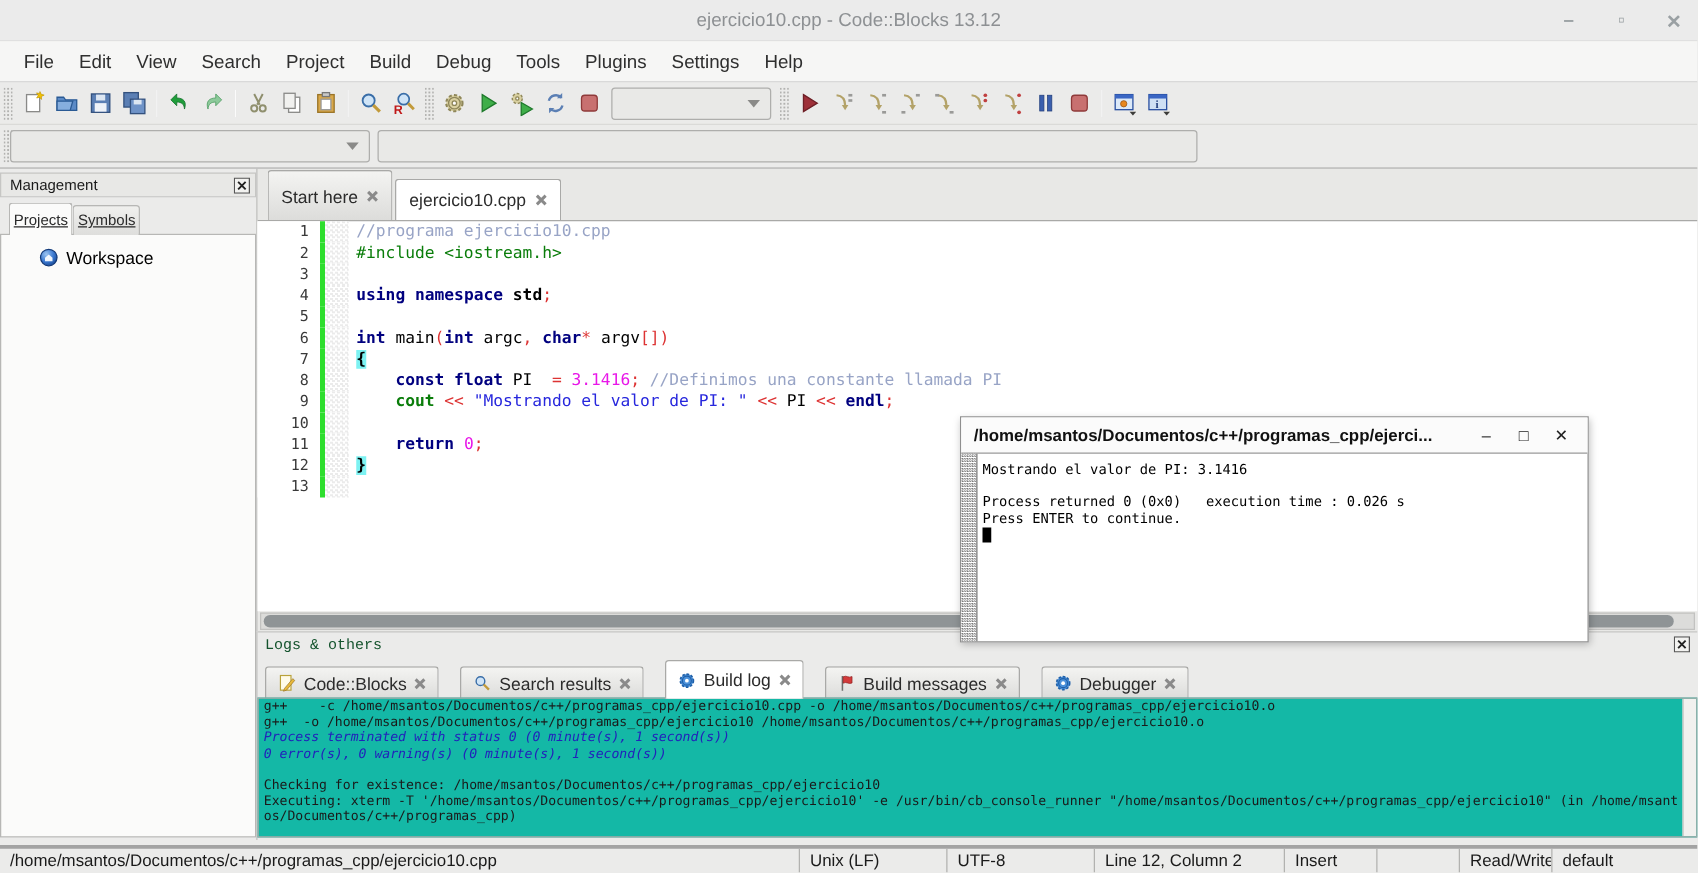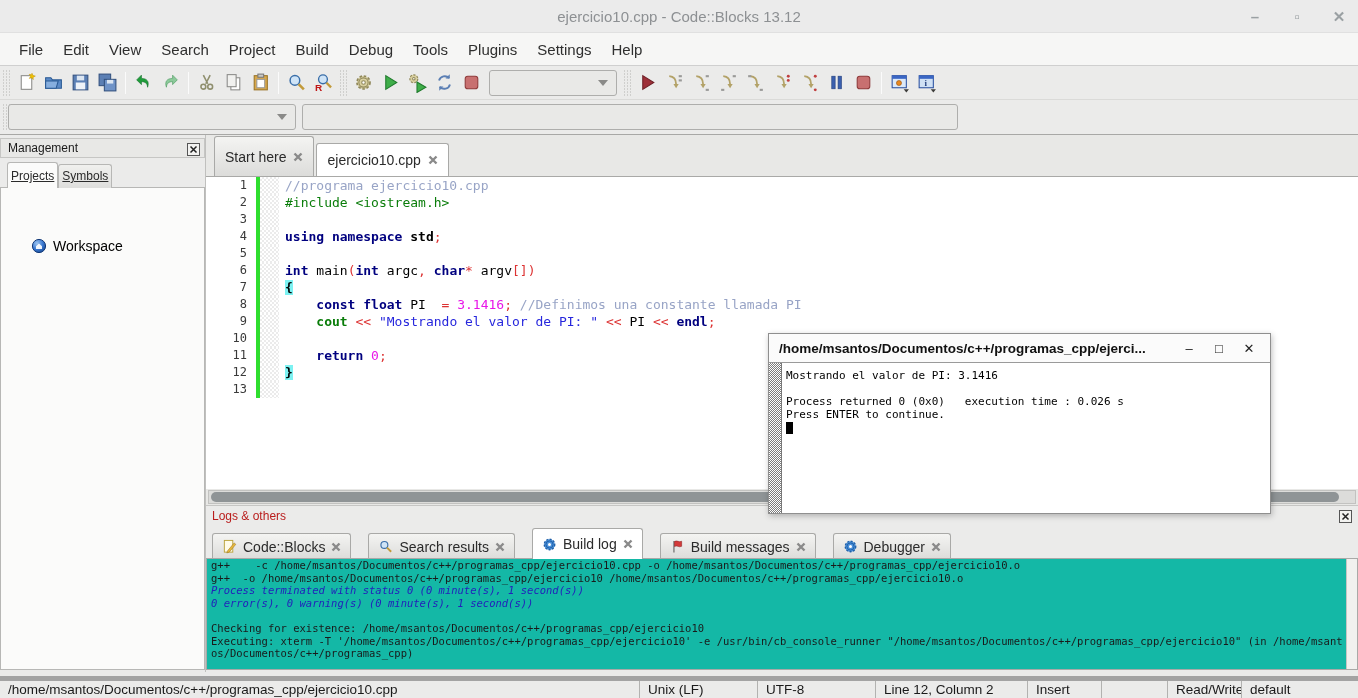--- a/index.html
+++ b/index.html
@@ -42,21 +42,21 @@
   .management { position:absolute; left:0; top:135px; width:205px; height:537px; background:#ebebea; }
   .mgmt-header { height:20px; margin-top:3px; background:#e8e8e6; border:1px solid #c6c6c4;
     display:flex; align-items:center; padding:0 4px 0 7px; }
   .mgmt-header .cap { font-size:12px; color:#1a1a1a; flex:1; }
   .boxed-close { width:13px; height:13px; }
   .mgmt-tabs { display:flex; align-items:flex-end; height:30px; padding-left:7px; background:#ebebea; }
   .mgmt-tab { font-size:12px; color:#2b2b2b; padding:4px 3px 5px; border:1px solid #b7b7b5; border-bottom:none;
     background:linear-gradient(#f0f0ee,#dededc); border-radius:3px 3px 0 0;text-decoration:underline; }
   .mgmt-tab.active { background:#fbfbfa; padding-top:6px; position:relative; z-index:2; }
   .mgmt-body { background:#fbfbfa; border:1px solid #b7b7b5; height:483px; margin-top:-1px; padding-top:10px; }
-  .ws-item { display:flex; align-items:flex-end; gap:6px; padding-left:30px; font-size:14px; color:#000;margin-top:40px; }
+  .ws-item { display:flex; align-items:flex-end; gap:6px; padding-left:30px; font-size:14px; color:#000; }
   .ws-item svg { width:16px; height:16px; }
 
   
   .editor { position:absolute; left:205px; top:135px; width:1153px; height:370px; background:#e8e8e6;
     border-left:1px solid #c0c0be; }
   .ed-tabs { display:flex; align-items:flex-end; height:41px; padding-left:8px; gap:2px; }
   .ed-tab { display:flex; align-items:center; gap:7px; border:1px solid #a9a9a7; border-bottom:none;
     border-radius:3px 3px 0 0; padding:0 10px; height:40px;
     background:linear-gradient(#f4f4f2,#dcdcda); font-size:14px; color:#2b2b2b; }
   .ed-tab.active { background:#ffffff; height:33px; position:relative; z-index:2; }
@@ -77,38 +77,38 @@
   .tok-str { color:#2727dd; }
   .tok-func { color:#0a7d0a; font-weight:bold; }
   .tok-brace { background:#7df2f2; font-weight:bold; color:#000; }
   .hscroll { position:absolute; left:2px; right:2px; bottom:1px; height:14px; background:#dcdcda; border:1px solid #c2c2c0; }
   .hscroll .thumb { position:absolute; left:2px; top:1px; bottom:1px; width:1128px; background:#8f9496; border-radius:6px; }
 
   
   .logs { position:absolute; left:205px; top:505px; width:1153px; height:167px; background:#ebebea;
     border-left:1px solid #c0c0be; }
   .logs-header { height:20px; display:flex; align-items:center; padding:0 6px; border-top:1px solid #c6c6c4; }
-  .logs-header .cap { font-size:12px; color:#b91c1c; flex:1; }
+  .logs-header .cap { font-size:12px; color:#14532d; flex:1;font-family:Liberation Mono, monospace; }
   .log-tabs { display:flex; align-items:flex-end; height:34px; padding-left:6px; gap:17px; }
   .log-tab { display:flex; align-items:center; gap:6px; border:1px solid #a9a9a7; border-bottom:none;
     border-radius:3px 3px 0 0; padding:0 9px; height:26px;
     background:linear-gradient(#f4f4f2,#dcdcda); font-size:14px; color:#2b2b2b; }
   .log-tab.active { background:#ffffff; height:31px; position:relative; z-index:2; }
   .log-tab .ticon svg { width:15px; height:15px; display:block; }
   .log-body { position:relative; background:#14b8a6; border:1px solid #a9a9a7; height:112px; margin-top:-1px;
     overflow:hidden; padding:0 14px 0 4px; }
   .log-line { font-family:"DejaVu Sans Mono", monospace; font-size:10.5px; line-height:12.6px;
     white-space:pre-wrap; word-break:break-all; color:#1a1a1a; }
   .log-line:first-child { margin-top:-9px; }
   .log-line.info { color:#2222bb; font-style:italic; }
   .log-vscroll { position:absolute; right:0; top:0; bottom:0; width:11px; background:#f1f1ef; border-left:1px solid #c6c6c4; }
 
   
   .statusbar { position:absolute; left:0; top:676px; width:1358px; height:22px; background:#ebebea;
-    border-top:5px solid #a3a3a3; display:flex; align-items:stretch; font-size:13.5px; color:#1a1a1a; }
+    border-top:3px solid #a3a3a3; display:flex; align-items:stretch; font-size:13.5px; color:#1a1a1a; }
   .sb-cell { border-left:1px solid #b2b2b0; padding:0 8px; display:flex; align-items:center; white-space:nowrap; overflow:hidden; }
   .sb-cell:first-child { border-left:none; flex:1; }
 
   
   .terminal { position:absolute; left:768px; top:333px; width:503px; height:181px; background:#ffffff;
     border:1px solid #8f8f8f; box-shadow:1px 2px 6px rgba(0,0,0,.25); z-index:50; }
   .term-title { height:29px; background:#fbfbfb; border-bottom:1px solid #9a9a9a;
     display:flex; align-items:center; padding:0 10px; gap:8px; }
   .term-title .t { flex:1; font-size:13.5px; font-weight:bold; color:#111;
     white-space:nowrap; overflow:hidden; }

